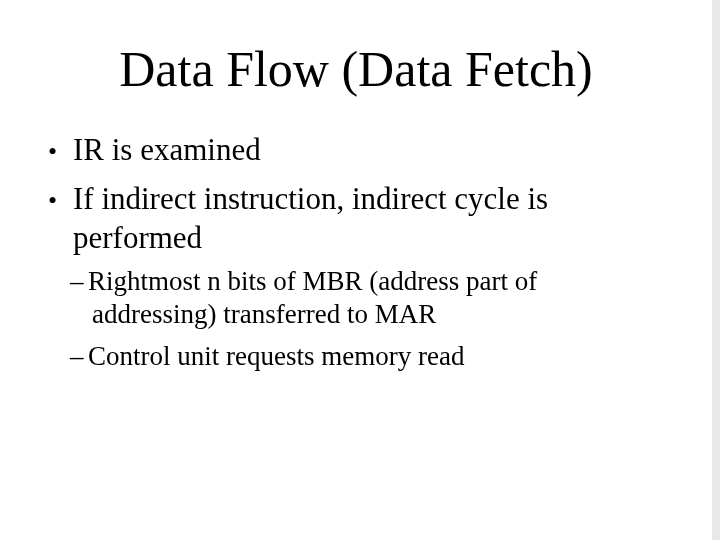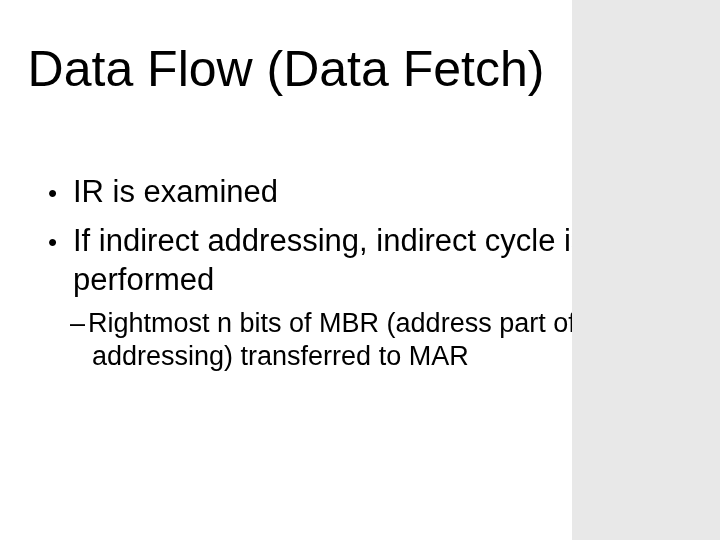--- a/index.html
+++ b/index.html
@@ -1,43 +1,42 @@
 <!DOCTYPE html>
 <html><head>
 <meta charset="utf-8">
 <style>
   * { margin: 0; padding: 0; box-sizing: border-box; }
   html, body { background: #e8e8e8; }
   .slide {
     position: relative;
-    width: 572px;
+    width: 712px;
     height: 540px;
     background: #ffffff;
     overflow: hidden;
-    font-family: Liberation Sans, sans-serif;
+    font-family: Liberation Serif, serif;
     color: #000000;
   }
   .slide-title {
     position: absolute;
     top: 40px;
     left: 0;
     right: 0;
     text-align: center;
     font-size: 50px;
     line-height: 58px;
     font-weight: 400;
     letter-spacing: 0px;
     white-space: nowrap;
   }
   .bullet-list {
     position: absolute;
     top: 131px;
     left: 48px;
     width: 560px;
-    margin-top: 42px;
   }
   .bullet-item {
     font-size: 31px;
     line-height: 37px;
     padding-left: 25px;
     text-indent: -25px;
     margin-top: 10px;
   }
   .bullet-item:first-child { margin-top: 0; }
   .bullet-item .marker {
@@ -62,16 +61,17 @@
   }
 </style>
 </head>
 <body>
 
 <div class="slide" style="background: rgb(255, 255, 255); color: rgb(0, 0, 0);">
   <div class="slide-title">Data Flow (Data Fetch)</div>
 
   <div class="bullet-list">
       <div class="bullet-item"><span class="marker">•</span><span>IR is examined</span></div>
-      <div class="bullet-item"><span class="marker">•</span><span>If indirect addressing, indirect cycle is performed</span></div>
+      <div class="bullet-item"><span class="marker">•</span><span>If indirect instruction, indirect cycle is performed</span></div>
       <div class="sub-bullet-item"><span class="marker">–</span><span>Rightmost n bits of MBR (address part of addressing) transferred to MAR</span></div>
+      <div class="sub-bullet-item"><span class="marker">–</span><span>Control unit requests memory read</span></div>
     </div>
 </div>
 
 </body></html>

